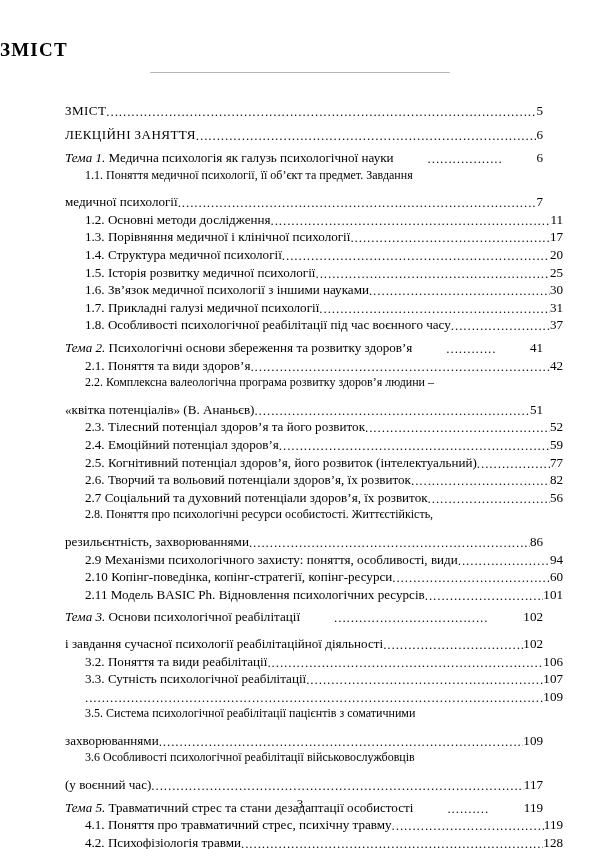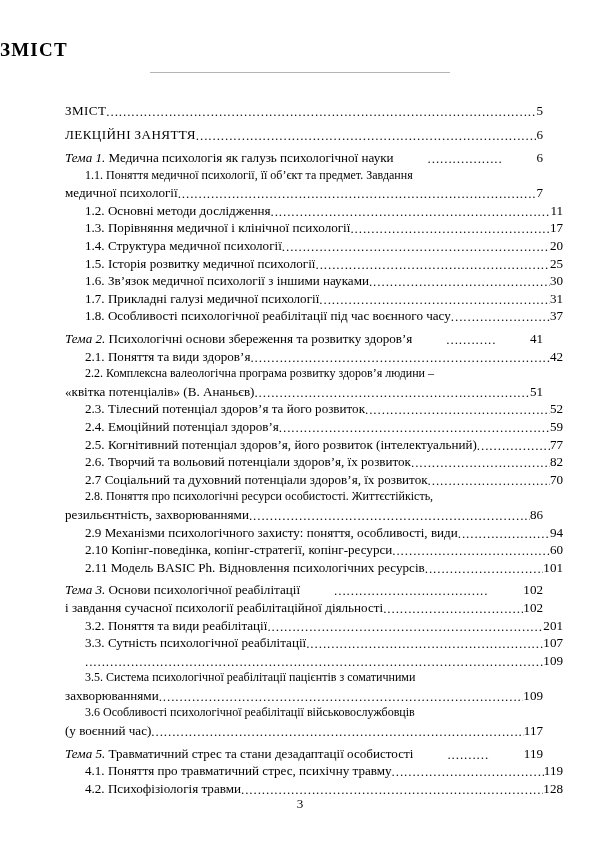--- a/index.html
+++ b/index.html
@@ -101,21 +101,21 @@
   
   .lvl-major .txt { font-weight: normal; letter-spacing: 0.4px; }
   .lvl-major { margin-top: 0; }
 
   .lvl-theme { margin-left: 0; gap: 34px; }
   .lvl-theme .theme-label {
     font-style: italic;
   }
 
   .lvl-sub { padding-left: 20px; }
-  .lvl-cont { padding-left: 0px; }
+  .lvl-cont { padding-left: 0px; margin-top: 9px; }
 
   .gap-major { height: 7px; }
   .gap-theme { height: 5px; }
 
   
   .page-number {
     position: absolute;
     bottom: 37px;
     left: 0;
     right: 0;
@@ -226,21 +226,21 @@
         <span class="pg">77</span>
       </div>
       <div class="toc-line lvl-sub">
         <span class="txt">2.6. Творчий та вольовий потенціали здоров’я, їх розвиток</span>
         <span class="leader"></span>
         <span class="pg">82</span>
       </div>
       <div class="toc-line lvl-sub">
         <span class="txt">2.7 Соціальний та духовний потенціали здоров’я, їх розвиток</span>
         <span class="leader"></span>
-        <span class="pg">70</span>
+        <span class="pg">56</span>
       </div>
       <div class="toc-plain lvl-sub">2.8. Поняття про психологічні ресурси особистості. Життєстійкість,</div>
       <div class="toc-line lvl-cont">
         <span class="txt">резильєнтність, захворюваннями</span>
         <span class="leader"></span>
         <span class="pg">86</span>
       </div>
       <div class="toc-line lvl-sub">
         <span class="txt">2.9 Механізми психологічного захисту: поняття, особливості, види</span>
         <span class="leader"></span>
@@ -263,21 +263,21 @@
         <span class="pg">102</span>
       </div>
       <div class="toc-line lvl-cont">
         <span class="txt">і завдання сучасної психології реабілітаційної діяльності</span>
         <span class="leader"></span>
         <span class="pg">102</span>
       </div>
       <div class="toc-line lvl-sub">
         <span class="txt">3.2. Поняття та види реабілітації</span>
         <span class="leader"></span>
-        <span class="pg">201</span>
+        <span class="pg">106</span>
       </div>
       <div class="toc-line lvl-sub">
         <span class="txt">3.3. Сутність психологічної реабілітації</span>
         <span class="leader"></span>
         <span class="pg">107</span>
       </div>
       <div class="toc-line lvl-sub">
         <span class="leader"></span>
         <span class="pg">109</span>
       </div>

